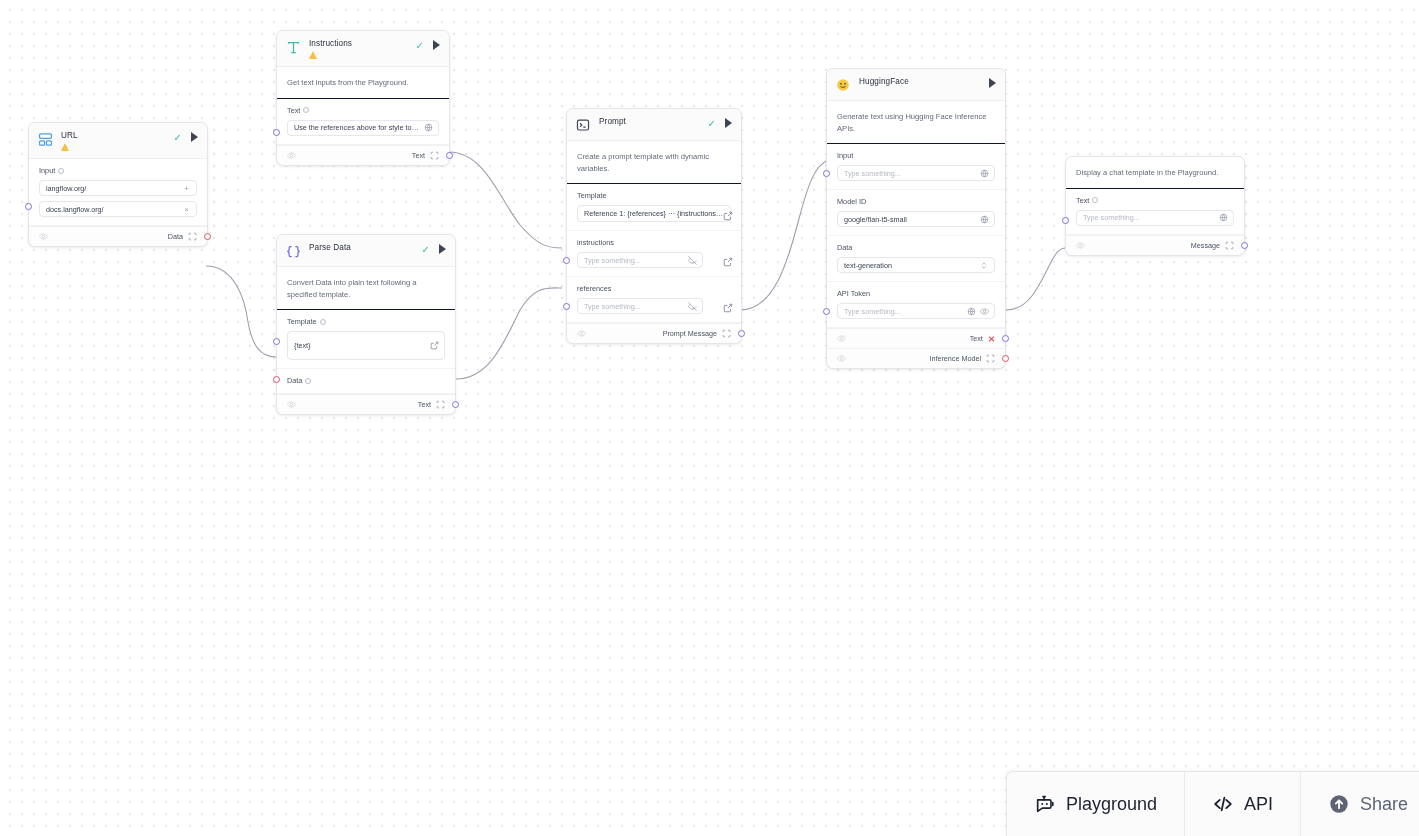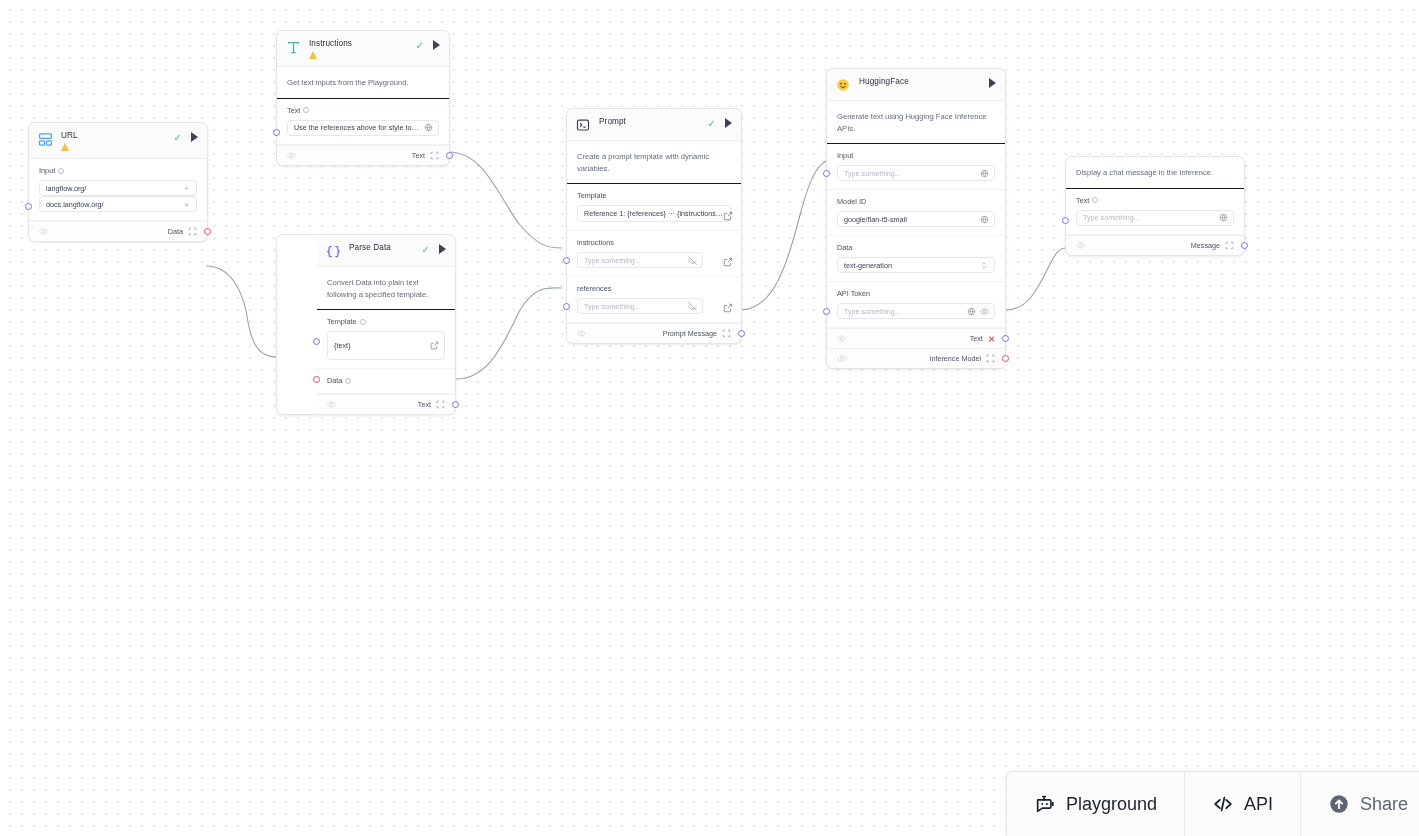--- a/index.html
+++ b/index.html
@@ -75,21 +75,21 @@
   }
   .input-box {
     display: flex; align-items: center;
     height: 16px;
     border: 1px solid #e6e6ec;
     border-radius: 4px;
     background: #fff;
     padding: 0 5px 0 6px;
     gap: 4px;
   }
-  .input-box + .input-box { }
+  .input-box + .input-box { margin-top: 5px; }
   .input-val { flex: 1 1 auto; font-size: 7.2px; color: #3a4152; white-space: nowrap; overflow: hidden; text-overflow: ellipsis; }
   .input-val.ph { color: #b3b8c4; }
   .mini-ico { flex: 0 0 auto; width: 9px; height: 9px; color: #9aa0ad; font-size: 8px; line-height: 9px; text-align: center; }
   .mini-ico svg { display:block; }
 
   .node-foot {
     display: flex; align-items: center; justify-content: space-between;
     padding: 5px 10px;
     border-top: 1px solid #f0f0f4;
     background: #fdfdfe;
@@ -255,21 +255,21 @@
         <span class="mini-ico">
           <svg width="9" height="9" viewBox="0 0 24 24" fill="none" stroke="#8a90a0" stroke-width="2">
               <path d="M8 3H5a2 2 0 0 0-2 2v3M16 3h3a2 2 0 0 1 2 2v3M8 21H5a2 2 0 0 1-2-2v-3M16 21h3a2 2 0 0 0 2-2v-3"></path>
             </svg>
         </span>
       </div>
       <div class="handle r" style="top:6px;"></div>
     </div>
   </div>
 
-  <div class="node" style="left:276px; top:234px; width:180px;padding-left:40px;">
+  <div class="node" style="left:276px; top:234px; width:180px;">
     <div class="node-head">
       <div class="node-ico">
         <svg width="15" height="15" viewBox="0 0 24 24" fill="none" stroke="#6d6be0" stroke-width="2">
           <path d="M9 4H7a2 2 0 0 0-2 2v4l-2 2l2 2v4a2 2 0 0 0 2 2h2M15 4h2a2 2 0 0 1 2 2v4l2 2l-2 2v4a2 2 0 0 1-2 2h-2"></path>
         </svg>
       </div>
       <div class="node-title-wrap">
         <div class="node-title">Parse Data</div>
       </div>
       <div class="head-actions">
@@ -513,21 +513,21 @@
           <svg width="9" height="9" viewBox="0 0 24 24" fill="none" stroke="#8a90a0" stroke-width="2">
               <path d="M8 3H5a2 2 0 0 0-2 2v3M16 3h3a2 2 0 0 1 2 2v3M8 21H5a2 2 0 0 1-2-2v-3M16 21h3a2 2 0 0 0 2-2v-3"></path>
             </svg>
         </span>
       </div>
       <div class="handle r data" style="top:6px;"></div>
     </div>
   </div>
 
   <div class="node" style="left:1065px; top:156px; width:180px;">
-    <div class="node-desc">Display a chat message in the Inference.</div>
+    <div class="node-desc">Display a chat template in the Playground.</div>
     <div class="field">
       <div class="field-label">
         <span>Text</span>
         <span class="info-ico"></span>
       </div>
       <div class="handle l" style="top:28px;"></div>
       <div class="input-box">
         <span class="input-val ph">Type something...</span>
         <span class="mini-ico">
           <svg width="9" height="9" viewBox="0 0 24 24" fill="none" stroke="#9aa0ad" stroke-width="2">

